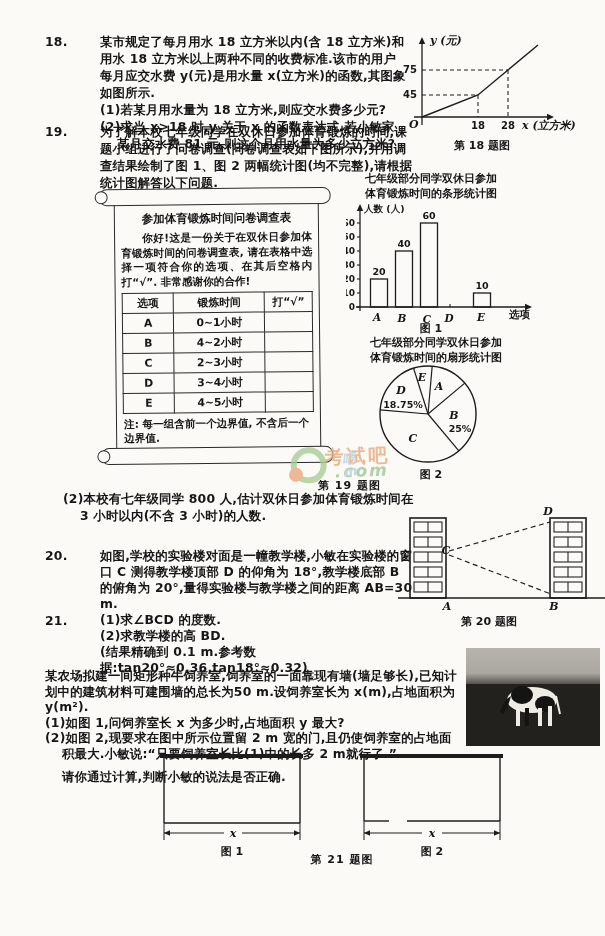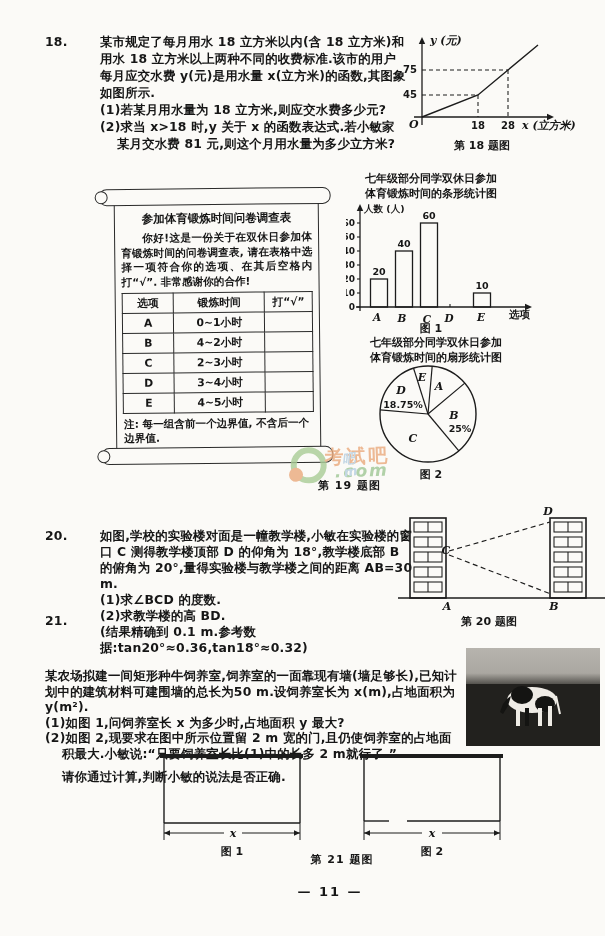--- a/index.html
+++ b/index.html
@@ -69,20 +69,26 @@
     <text class="it" x="32" y="19" font-size="11">y (元)</text>
     <text class="it" x="124" y="104" font-size="11">x (立方米)</text>
     <text class="it" x="11" y="103" font-size="11">O</text>
     <text x="19" y="48" font-size="10" text-anchor="end">75</text>
     <text x="19" y="73" font-size="10" text-anchor="end">45</text>
     <text x="80" y="104" font-size="10" text-anchor="middle">18</text>
     <text x="110" y="104" font-size="10" text-anchor="middle">28</text>
     <text class="b" x="84" y="124" font-size="11" text-anchor="middle">第 18 题图</text>
   </svg>
 
+  <div class="q" style="left:45px;top:123px;width:368px;">
+    <div class="qnum">19.</div>
+    <div class="qbody">
+      <p>为了解本校七年级同学在双休日参加体育锻炼的时间,课题小组进行了问卷调查(问卷调查表如下图所示),并用调查结果绘制了图 1、图 2 两幅统计图(均不完整),请根据统计图解答以下问题.</p>
+    </div>
+  </div>
 
   <div class="scroll">
     <div class="roll"></div>
     <div class="scroll-body">
       <div class="sv-title">参加体育锻炼时间问卷调查表</div>
       <div class="sv-intro">你好!这是一份关于在双休日参加体育锻炼时间的问卷调查表, 请在表格中选择一项符合你的选项、在其后空格内打“√”. 非常感谢你的合作!</div>
       <table class="sv">
         <colgroup>
             <col class="c1">
             <col class="c2">
@@ -195,24 +201,25 @@
   </div>
   <div class="wm-side">
     <span>吧</span><br>
     <span>m</span>
   </div>
 
   <div class="cap" style="left:318px;top:478px;">第 19 题图</div>
 
   <div class="q" style="left:63px;top:491px;width:362px;line-height:16.5px;">
     <div class="qbody">
-    </div>
-  </div>
-
-  <div class="q lh16" style="left:45px;top:528px;width:368px;">
+      <p class="hang">(2)本校有七年级同学 800 人,估计双休日参加体育锻炼时间在 3 小时以内(不含 3 小时)的人数.</p>
+    </div>
+  </div>
+
+  <div class="q lh16" style="left:45px;top:548px;width:368px;">
     <div class="qnum">20.</div>
     <div class="qbody">
       <p>如图,学校的实验楼对面是一幢教学楼,小敏在实验楼的窗口 C 测得教学楼顶部 D 的仰角为 18°,教学楼底部 B 的俯角为 20°,量得实验楼与教学楼之间的距离 AB=30 m.</p>
       <p>(1)求∠BCD 的度数.</p>
       <p>(2)求教学楼的高 BD.</p>
       <p>(结果精确到 0.1 m.参考数据:tan20°≈0.36,tan18°≈0.32)</p>
     </div>
   </div>
 
   <svg id="fig20" style="position:absolute;left:398px;top:503px;" width="207" height="130" viewBox="0 0 207 130">
@@ -295,15 +302,14 @@
       <line x1="180" y1="8" x2="180" y2="75" stroke="#1c1c1c" stroke-width="1.4"></line>
       <line x1="44" y1="8" x2="44" y2="75" stroke="#1c1c1c" stroke-width="1.4"></line>
       <line x1="40" y1="8" x2="183" y2="8" stroke="#1c1c1c" stroke-width="4"></line>
     <text class="it" x="113" y="89" font-size="11" text-anchor="middle">x</text>
     <text class="b" x="112" y="107" font-size="11" text-anchor="middle">图 1</text>
     <text class="it" x="312" y="89" font-size="11" text-anchor="middle">x</text>
     <text class="b" x="312" y="107" font-size="11" text-anchor="middle">图 2</text>
   </svg>
   <div class="cap" style="left:287px;top:852px;width:110px;text-align:center;">第 21 题图</div>
 
-  <div class="pagenum">— 11 —</div>
 
 </div>
 
 </body></html>

